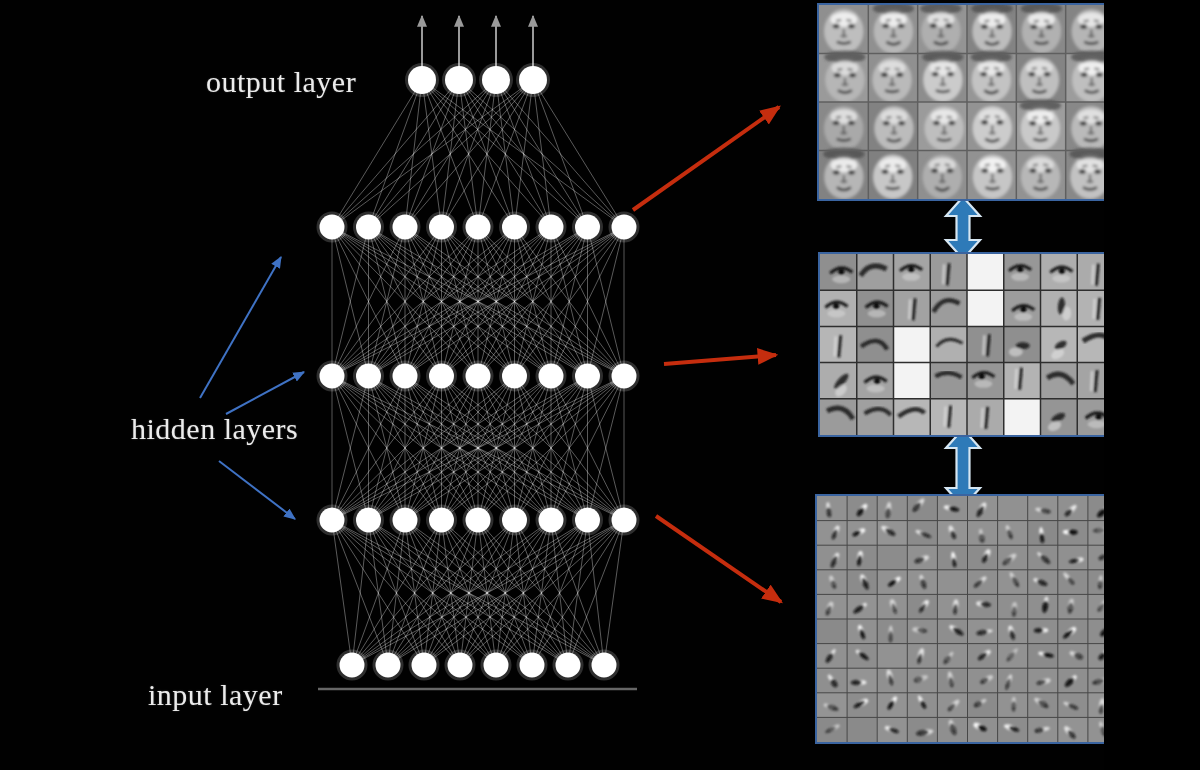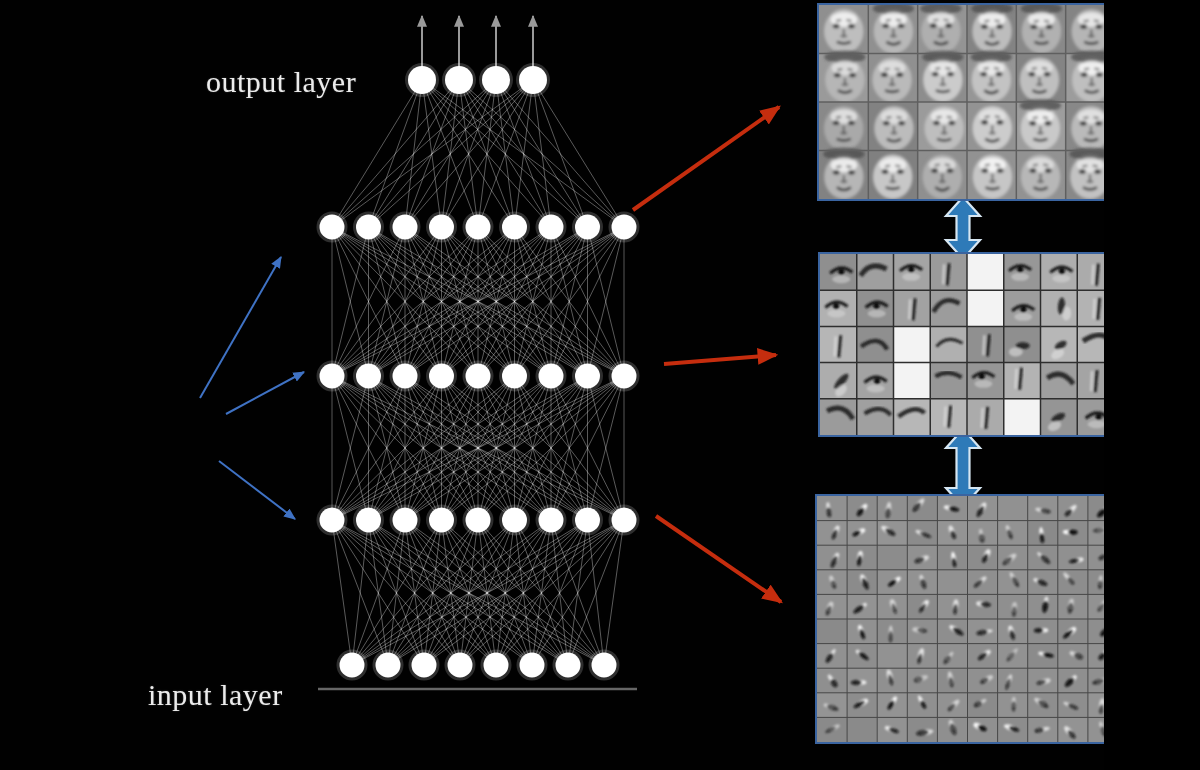--- a/index.html
+++ b/index.html
@@ -401,20 +401,21 @@
       <line x1="226" y1="414" x2="304" y2="372" stroke="#3f72c4" stroke-width="2" marker-end="url(#mBlue)"></line>
       <line x1="219" y1="461" x2="295" y2="519" stroke="#3f72c4" stroke-width="2" marker-end="url(#mBlue)"></line>
       <line x1="633" y1="210" x2="779" y2="107" stroke="#c52d0e" stroke-width="4" marker-end="url(#mRed)"></line>
       <line x1="664" y1="364" x2="776" y2="355" stroke="#c52d0e" stroke-width="4" marker-end="url(#mRed)"></line>
       <line x1="656" y1="516" x2="781" y2="602" stroke="#c52d0e" stroke-width="4" marker-end="url(#mRed)"></line>
       <path d="M963,197 L980,216 L969.5,216 L969.5,240 L980,240 L963,259 L946,240 L956.5,240 L956.5,216 L946,216 Z" fill="#2e7ab8" stroke="#d6e6f2" stroke-width="2.2" stroke-linejoin="miter"></path>
       <path d="M963,429 L980,448 L969.5,448 L969.5,488 L980,488 L963,507 L946,488 L956.5,488 L956.5,448 L946,448 Z" fill="#2e7ab8" stroke="#d6e6f2" stroke-width="2.2" stroke-linejoin="miter"></path>
     </svg>
 
   <div class="layer-label" id="label-output">output layer</div>
+  <div class="layer-label" id="label-hidden">hidden layers</div>
   <div class="layer-label" id="label-input">input layer</div>
 
   <div class="feature-grid" style="left: 817px; top: 3px; width: 300px; height: 198px;">
       <svg width="296" height="194" viewBox="0 0 296 194">
         <defs>
           <filter id="blur0" x="-40%" y="-40%" width="180%" height="180%">
             <feGaussianBlur stdDeviation="1.7"></feGaussianBlur>
           </filter>
         </defs>
         <rect x="0" y="0" width="296" height="194" fill="#909090"></rect>

